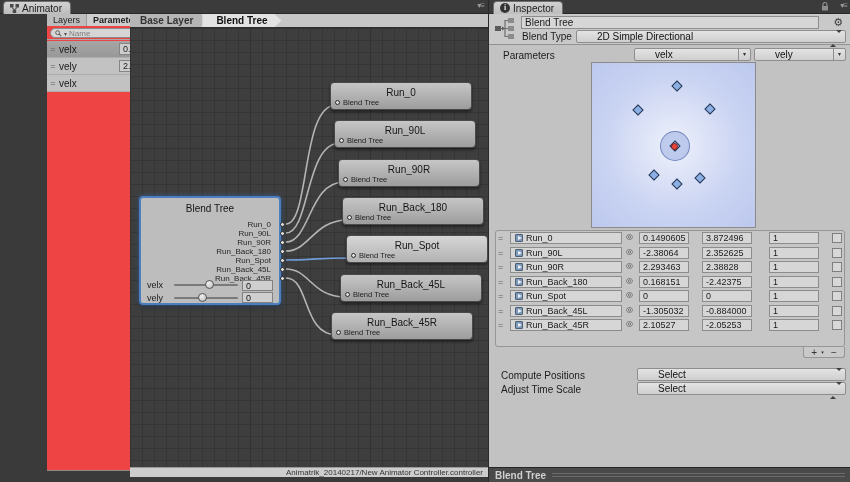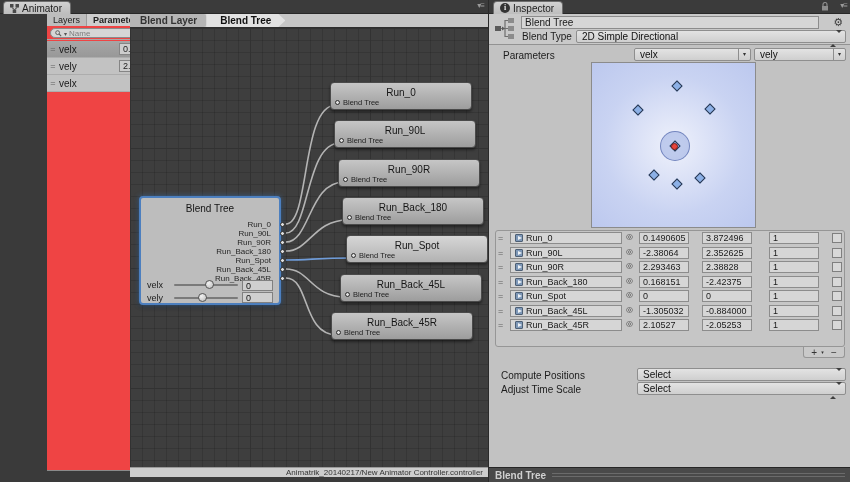--- a/index.html
+++ b/index.html
@@ -76,21 +76,21 @@
     border-top:1px solid #9a9a9a;text-align:right;font-size:8px;color:#333;line-height:10px;padding-right:5px;}
   
   .inspector{position:absolute;left:488px;top:0;width:362px;height:482px;background:#c2c2c2;border-left:1px solid #2a2a2a;}
   .inspector .tabstrip{left:0;width:362px;}
   .icontent{position:absolute;left:0;top:14px;width:362px;height:453px;background:#c2c2c2;}
   .iheader{position:absolute;left:0;top:0;width:100%;height:31px;background:#c9c9c9;border-bottom:1px solid #929292;}
   .ifield{background:#d6d6d6;border:1px solid #8c8c8c;font-size:9px;color:#1a1a1a;line-height:11px;padding-left:3px;}
   .namefield{position:absolute;left:32px;top:2px;width:298px;height:13px;font-size:10px;line-height:12px;}
   .lbl{position:absolute;font-size:10px;color:#1c1c1c;}
   .dd{position:absolute;height:13px;background:linear-gradient(#e3e3e3,#cfcfcf);border:1px solid #8e8e8e;
-    border-radius:2px;font-size:10px;color:#111;line-height:12px;padding-left:5px;cursor:pointer;}
+    border-radius:2px;font-size:10px;color:#111;line-height:12px;padding-left:20px;cursor:pointer;}
   .stp{position:absolute;right:3px;top:2px;}
   .tri{width:0;height:0;border-left:3px solid transparent;border-right:3px solid transparent;}
   .tri.up{border-bottom:3px solid #3f3f3f;margin-bottom:1px;}
   .tri.down{border-top:3px solid #3f3f3f;}
   .ddsplit{padding-right:14px;}
   .ddcell{position:absolute;right:0;top:0;bottom:0;width:12px;border-left:1px solid #8e8e8e;
     font-size:6px;color:#333;text-align:center;line-height:11px;}
   .blendspace{position:absolute;left:102px;top:48px;width:165px;height:166px;border:1px solid #8b8b8b;
     background:radial-gradient(circle at 50% 50%,#eef1fb 0%,#dde3f7 28%,#c9d3f2 60%,#bcc8ee 100%);}
   .diamond{position:absolute;width:8px;height:8px;background:#8cb0e6;border:1px solid #27364f;
@@ -185,21 +185,21 @@
           </div>
           <div class="prow">
             <span class="phandle">=</span>
             <span class="plabel">velx</span>
             <span class="pcheck"></span>
           </div>
         </div>
     </div>
 
     <div class="crumbbar">
-      <span class="crumb">Blend Layer</span>
+      <span class="crumb">Base Layer</span>
       <span class="crumb active">Blend Tree</span>
     </div>
 
     <div class="graph" id="graph">
       <svg id="wires">
           <path d="M156 196 C 180 196, 171 77, 206 77" class="wire"></path>
           <path d="M156 205 C 180 205, 175 115, 210 115" class="wire"></path>
           <path d="M156 214 C 180 214, 179 154, 214 154" class="wire"></path>
           <path d="M156 223 C 180 223, 183 192, 218 192" class="wire"></path>
           <path d="M156 232 C 180 232, 187 230, 222 230" class="wire sel"></path>

